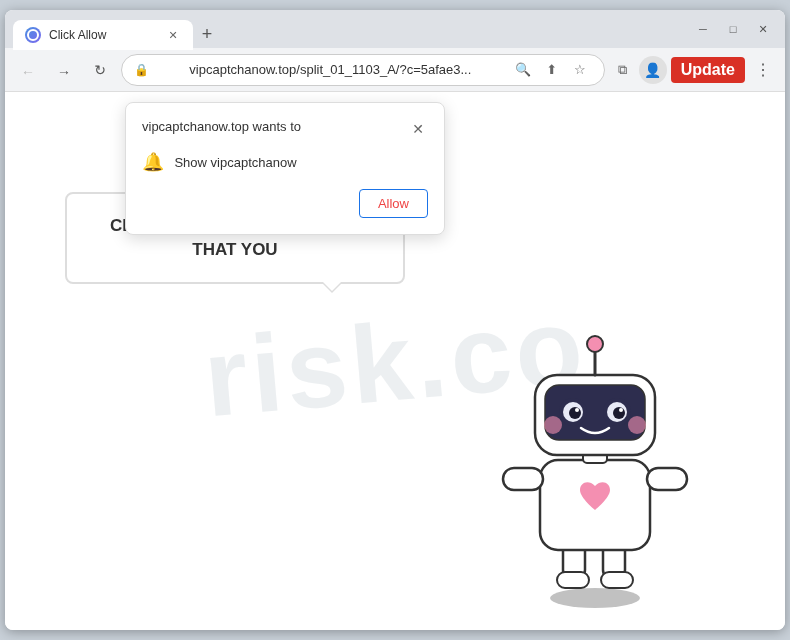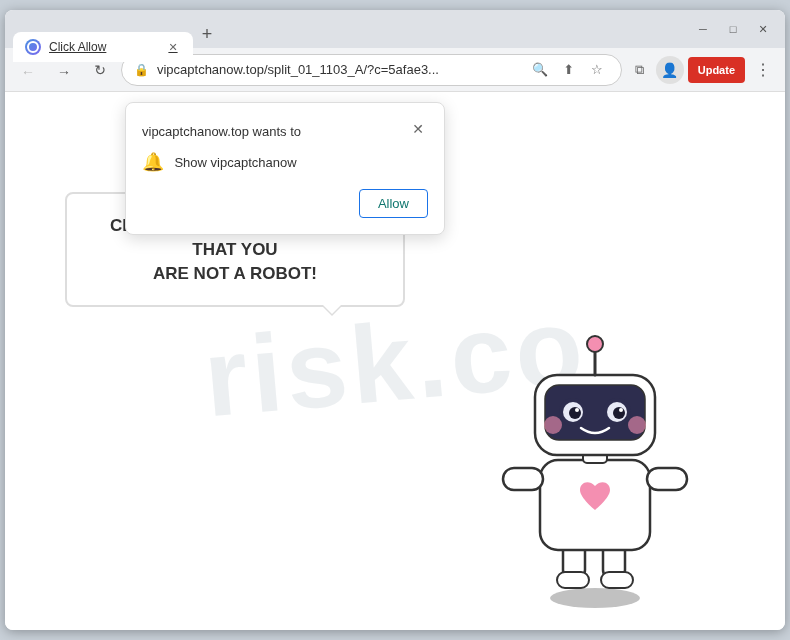--- a/index.html
+++ b/index.html
@@ -44,22 +44,21 @@
       border-radius: 8px 8px 0 0;
       padding: 0 12px;
       height: 30px;
       display: flex;
       align-items: center;
       gap: 8px;
       font-size: 12px;
       color: #333;
       min-width: 180px;
       position: relative;
-      top: 14px;
-      text-decoration: underline;
+      top: 2px;
     }
     .tab-favicon {
       width: 16px;
       height: 16px;
       border-radius: 50%;
       background: linear-gradient(135deg, #4a90e2, #7b68ee);
       display: flex;
       align-items: center;
       justify-content: center;
       flex-shrink: 0;
@@ -145,20 +144,21 @@
       gap: 8px;
     }
     .lock-icon {
       color: #555;
       font-size: 12px;
     }
     .address-text {
       font-size: 13px;
       color: #333;
       flex: 1;
+      text-align: center;
     }
     .address-icons {
       display: flex;
       gap: 4px;
     }
     .addr-icon {
       width: 24px;
       height: 24px;
       display: flex;
       align-items: center;
@@ -184,21 +184,21 @@
       font-size: 14px;
       color: #555;
       cursor: pointer;
     }
     .update-btn {
       background: #d93025;
       color: #fff;
       border: none;
       border-radius: 4px;
       padding: 4px 10px;
-      font-size: 11px;
+      font-size: 16px;
       font-weight: 600;
       cursor: pointer;
       height: 26px;
     }
     .more-btn {
       width: 28px;
       height: 28px;
       display: flex;
       align-items: center;
       justify-content: center;
@@ -292,21 +292,21 @@
       background: #fff;
       border: 1px solid #ddd;
       border-radius: 8px;
       padding: 16px;
       width: 320px;
       box-shadow: 0 4px 16px rgba(0,0,0,0.15);
       z-index: 10;
     }
     .popup-header {
       display: flex;
-      align-items: flex-end;
+      align-items: flex-start;
       justify-content: space-between;
       margin-bottom: 12px;
     }
     .popup-title {
       font-size: 13px;
       color: #333;
     }
     .popup-close {
       width: 20px;
       height: 20px;
@@ -341,21 +341,21 @@
       padding: 6px 18px;
       border-radius: 4px;
       font-size: 13px;
       cursor: pointer;
       border: 1px solid #ccc;
       background: #fff;
       color: #1a73e8;
       font-weight: 500;
     }
     .popup-btn.allow {
-      color: #0f766e;
+      color: #ef4444;
       border-color: #1a73e8;
     }
     .popup-btn.block {
       color: #1a73e8;
       border-color: #1a73e8;
     }
   </style>
 </head>
 <body>
 
@@ -434,21 +434,20 @@
         <span class="notification-label">Show vipcaptchanow</span>
       </div>
       <div class="popup-buttons">
         <button class="popup-btn allow">Allow</button>
       </div>
     </div>
 
     <div class="speech-bubble">
       <div class="speech-bubble-text">
         <span>CLICK «ALLOW» TO CONFIRM THAT YOU</span><br>
-        <span>ARE NOT A ROBOT!</span>
       </div>
     </div>
 
     <div class="robot-container">
       <svg viewBox="0 0 220 290" xmlns="http://www.w3.org/2000/svg" width="220" height="290">
 
         <ellipse cx="110" cy="278" rx="45" ry="10" fill="#333" opacity="0.3"></ellipse>
 
         <rect x="78" y="215" width="22" height="45" rx="10" fill="white" stroke="#333" stroke-width="2.5"></rect>
         <rect x="118" y="215" width="22" height="45" rx="10" fill="white" stroke="#333" stroke-width="2.5"></rect>

